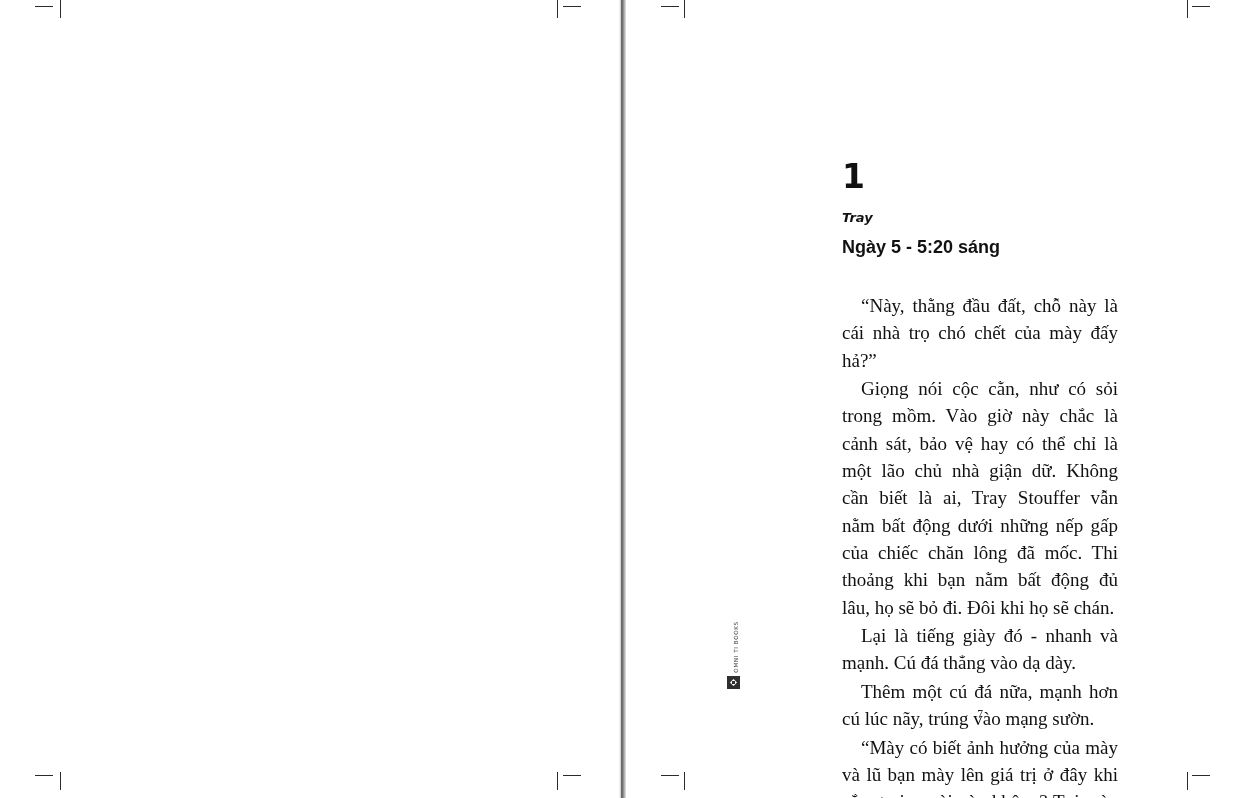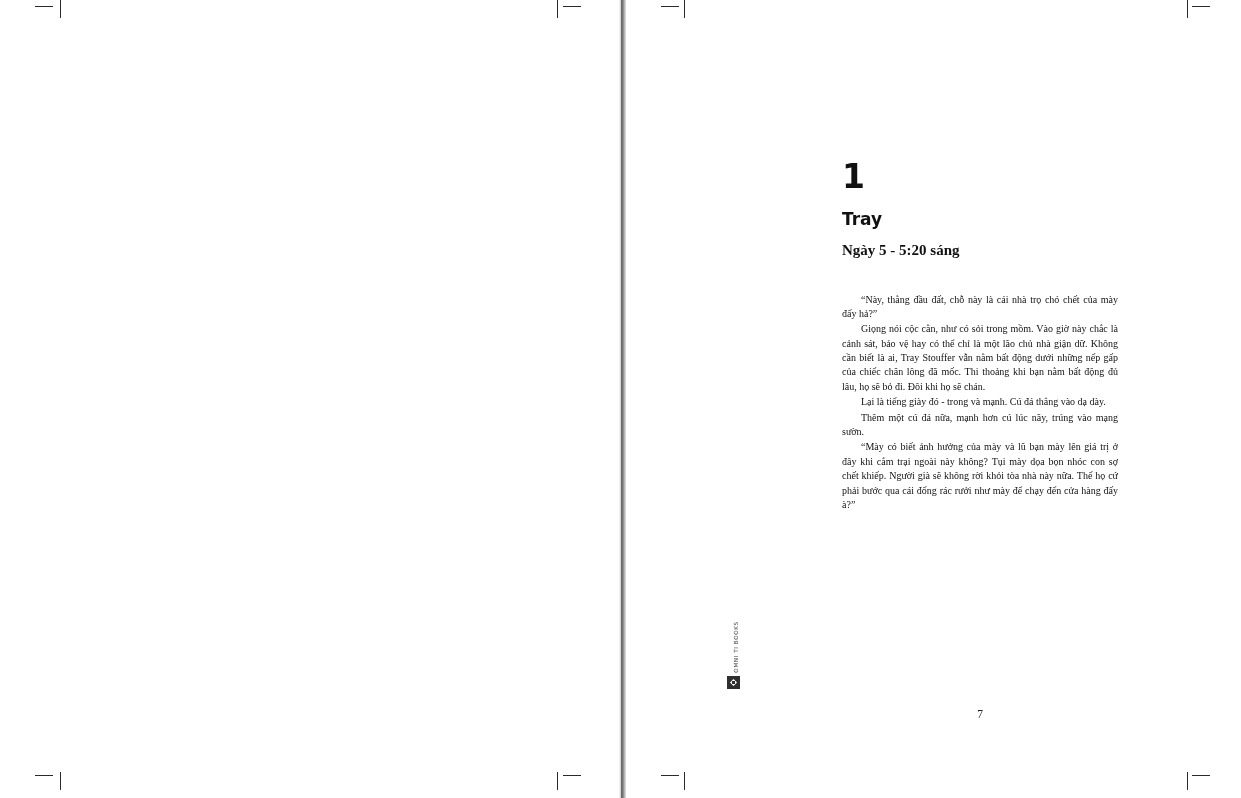--- a/index.html
+++ b/index.html
@@ -73,34 +73,35 @@
     font-family: "DejaVu Sans", sans-serif;
     font-weight: bold;
     font-size: 33px;
     line-height: 1;
     letter-spacing: -0.5px;
     margin: 0 0 18px 0;
   }
   .chapter-title {
     font-family: "DejaVu Sans", sans-serif;
     font-weight: bold;
-    font-size: 17px;
+    font-size: 13px;
     line-height: 1;
     margin: 0 0 14px 0;
+    font-style: italic;
   }
   .chapter-subtitle {
-    font-family: Liberation Serif, serif;
+    font-family: Liberation Sans, sans-serif;
     font-weight: bold;
-    font-size: 15px;
+    font-size: 18px;
     line-height: 1.1;
     margin: 0 0 34px 0;
   }
   .body-para {
     font-family: "Liberation Serif", serif;
-    font-size: 10px;
+    font-size: 19px;
     line-height: 1.44;
     text-align: justify;
     text-indent: 19px;
     margin: 0 0 1px 0;
     hyphens: none;
   }
   .folio {
     position: absolute;
     left: 216px;
     top: 708px;
@@ -172,21 +173,21 @@
 
     <div class="textblock">
       <div class="chapter-number">1</div>
 
       <div class="chapter-title">Tray</div>
 
       <div class="chapter-subtitle">Ngày 5 - 5:20 sáng</div>
 
       <p class="body-para">“Này, thằng đầu đất, chỗ này là cái nhà trọ chó chết của mày đấy hả?”</p>
       <p class="body-para">Giọng nói cộc cằn, như có sỏi trong mồm. Vào giờ này chắc là cảnh sát, bảo vệ hay có thể chỉ là một lão chủ nhà giận dữ. Không cần biết là ai, Tray Stouffer vẫn nằm bất động dưới những nếp gấp của chiếc chăn lông đã mốc. Thi thoảng khi bạn nằm bất động đủ lâu, họ sẽ bỏ đi. Đôi khi họ sẽ chán.</p>
-      <p class="body-para">Lại là tiếng giày đó - trong và mạnh. Cú đá thẳng vào dạ dày.</p>
+      <p class="body-para">Lại là tiếng giày đó - nhanh và mạnh. Cú đá thẳng vào dạ dày.</p>
       <p class="body-para">Thêm một cú đá nữa, mạnh hơn cú lúc nãy, trúng vào mạng sườn.</p>
       <p class="body-para">“Mày có biết ảnh hưởng của mày và lũ bạn mày lên giá trị ở đây khi cắm trại ngoài này không? Tụi mày dọa bọn nhóc con sợ chết khiếp. Người già sẽ không rời khỏi tòa nhà này nữa. Thế họ cứ phải bước qua cái đống rác rưởi như mày để chạy đến cửa hàng đấy à?”</p>
     </div>
 
     <div class="folio">7</div>
 
     <div class="spine-mark">
       <div class="spine-text">OMNI TI BOOKS</div>
       <div class="spine-logo"></div>
     </div>

